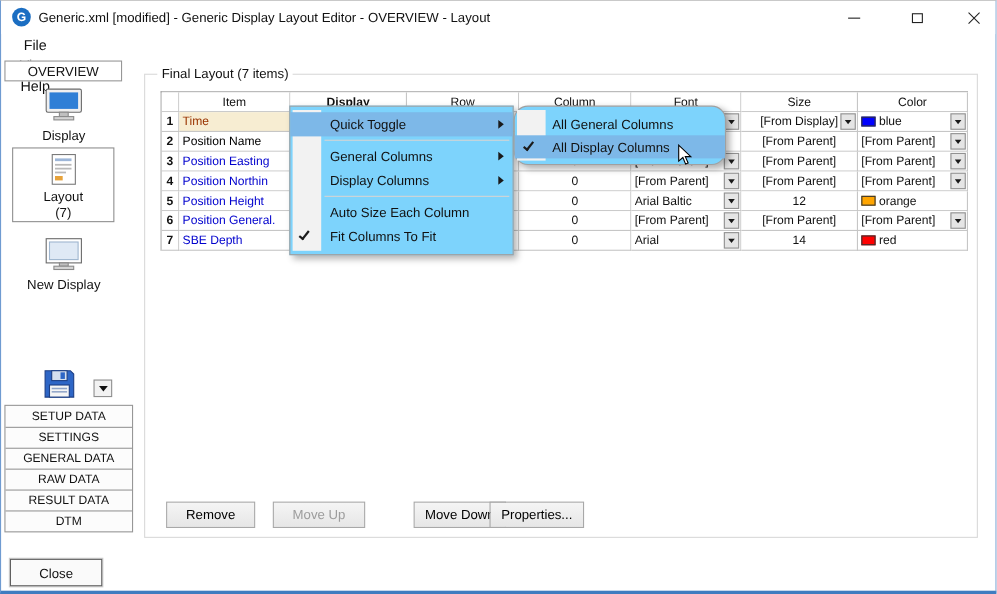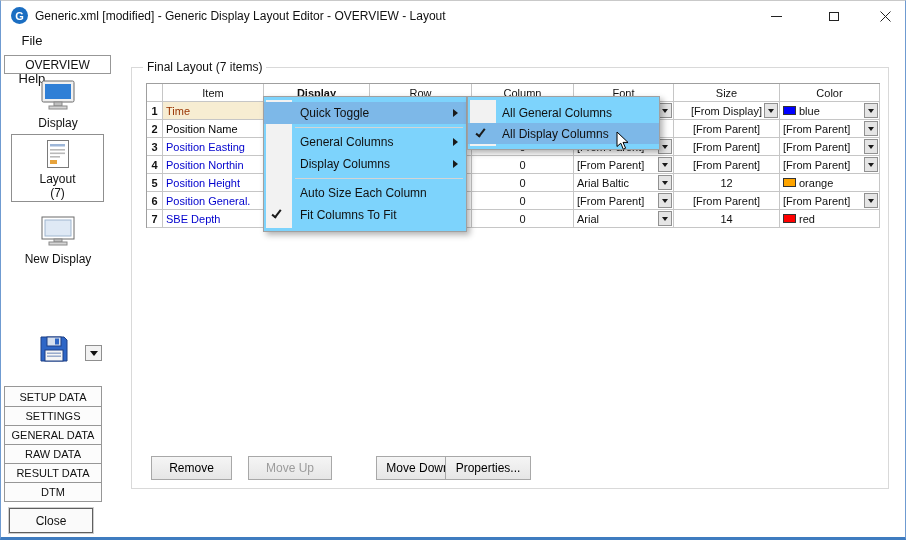--- a/index.html
+++ b/index.html
@@ -27,21 +27,21 @@
   .sb-overview { position:absolute; left:3px; top:54px; width:107px; height:19px; border:1px solid #979797;
                  font-size:12px; display:flex; align-items:center; justify-content:center; background:#fff; }
   .tool { position:absolute; left:2px; width:110px; text-align:center; font-size:12px; }
   .tool .lbl { margin-top:2px; }
   .tool-layout { position:absolute; left:10px; top:133px; width:93px; height:68px; border:1px solid #8f8f8f;
                  text-align:center; font-size:12px; padding-top:4px; background:#fff; }
   .save-icon-wrap { position:absolute; left:38px; top:334px; }
   .save-dd { position:absolute; left:84px; top:344px; width:17px; height:16px; border:1px solid #8f8f8f;
              background:#f2f2f2; display:flex; align-items:center; justify-content:center; }
   .tri-sm { width:0; height:0; border-left:4px solid transparent; border-right:4px solid transparent; border-top:5px solid #111; }
-  .sections { position:absolute; left:3px; top:385px; width:98px; border:1px solid #979797; background:#fcfcfc; }
+  .sections { position:absolute; left:3px; top:367px; width:117px; border:1px solid #979797; background:#fcfcfc; }
   .side-btn { height:19px; border-top:1px solid #979797; display:flex; align-items:center; justify-content:center; font-size:11px; }
   .side-btn:first-child { border-top:none; }
   .close-btn { position:absolute; left:8px; top:507px; width:84px; height:25px; background:#fafafa;
                border:1px solid #5f5f5f; box-shadow:0 0 0 1px #cfcfcf; font-size:12px;
                display:flex; align-items:center; justify-content:center; }
 
   
   .groupbox { position:absolute; left:130px; top:66px; width:758px; height:422px; border:1px solid #d9d9d9; }
   .groupbox-label { position:absolute; left:142px; top:59px; background:#fff; padding:0 4px; font-size:12px; }
 
@@ -59,21 +59,21 @@
   .cream { background:#f7edd2; }
   .dd { position:absolute; right:1px; top:1px; width:14px; height:15px; background:#e5e5e5;
         border:1px solid #919191; display:flex; align-items:center; justify-content:center; }
   .tri { width:0; height:0; border-left:3px solid transparent; border-right:3px solid transparent; border-top:4px solid #1a1a1a; }
   .sw { display:inline-block; width:13px; height:9px; border:1px solid #333; margin-right:3px; flex:none; }
 
   
   .menu { position:absolute; background:#7dd3fc; border:1px solid #a0a0a0; box-shadow:3px 3px 6px rgba(0,0,0,.3);
           padding:5px 0; z-index:10; }
   #context-menu { left:262px; top:95px; width:204px; }
-  #context-submenu { left:466px; top:95px; width:193px; z-index:11; }
+  #context-submenu { left:466px; top:95px; width:193px; z-index:11;border-radius:13px; }
   .gutter { position:absolute; left:2px; top:3px; bottom:3px; width:26px; background:#f2f2f2; }
   .mi { position:relative; height:22px; display:flex; align-items:center; padding-left:36px; font-size:12px; }
   #context-submenu .mi { height:21px; padding-left:34px; }
   .mi.hl { background:#7db8e8; }
   .msep { height:7px; position:relative; }
   .msep::after { content:""; position:absolute; left:31px; right:3px; top:3px; border-top:1px solid #d4d4d4; }
   .arrow { position:absolute; right:8px; top:7px; width:0; height:0; border-top:4px solid transparent;
            border-bottom:4px solid transparent; border-left:5px solid #1a1a1a; }
   .check { position:absolute; left:10px; top:4px; width:5px; height:10px; border-right:2px solid #1b1b1b;
            border-bottom:2px solid #1b1b1b; transform:rotate(38deg); }

